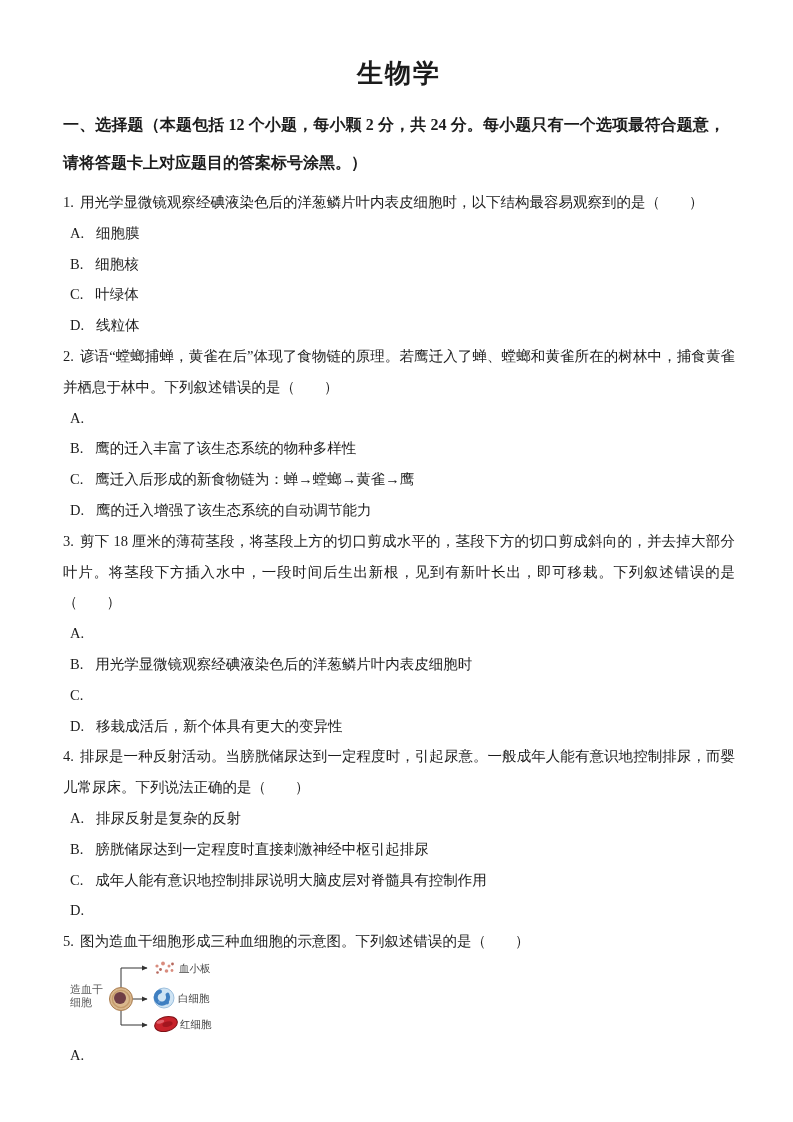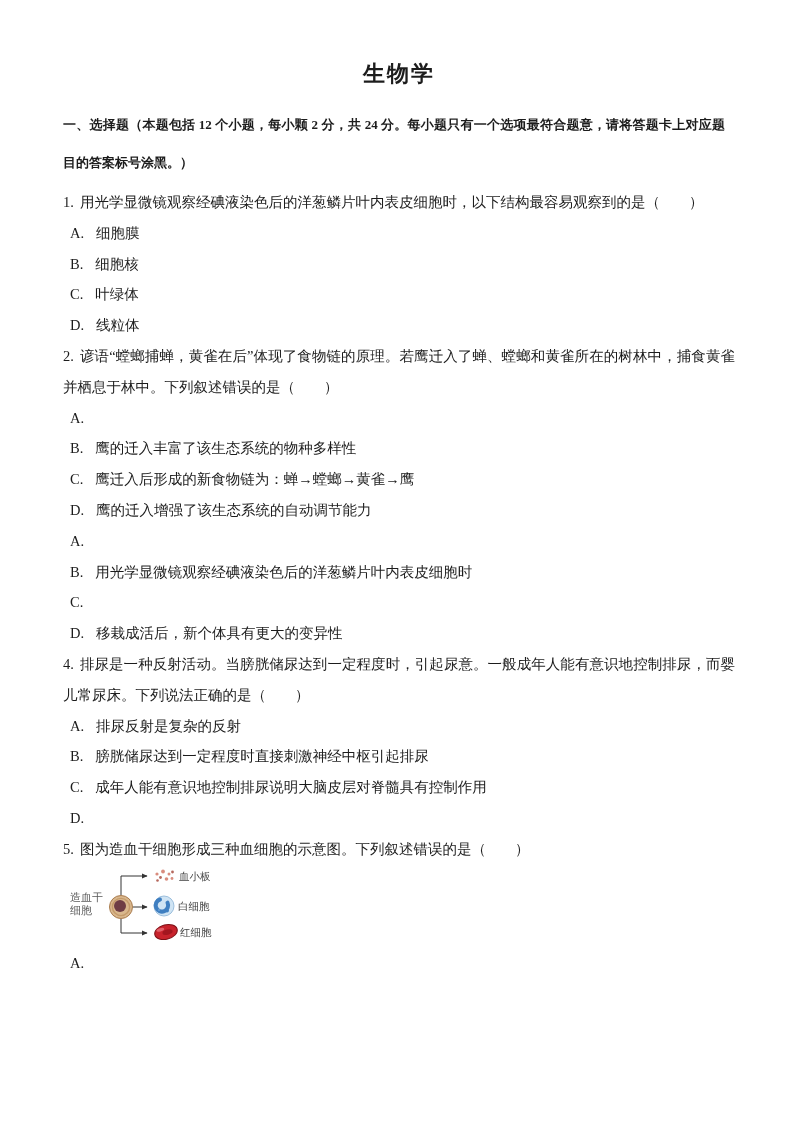--- a/index.html
+++ b/index.html
@@ -8,30 +8,30 @@
     font-family: "Liberation Serif", "DejaVu Serif", serif;
     color: #1c1c1c;
     overflow: hidden;
   }
   .page { position: relative; width: 793px; height: 1122px; background: #fff; }
   .content { padding: 58px 58px 0 63px; width: 672px; }
 
   .title {
     margin: 0;
     text-align: center;
-    font-size: 22px;
+    font-size: 26px;
     line-height: 32px;
     font-weight: bold;
     letter-spacing: 2px;
   }
 
   .section-header {
     margin: 16px 0 6px 0;
     width: 662px;
-    font-size: 13px;
+    font-size: 16px;
     line-height: 37.5px;
     font-weight: bold;
     text-align: justify;
   }
 
   .question { margin: 0; }
   .q-stem {
     margin: 0;
     font-size: 14.5px;
     line-height: 30.8px;
@@ -102,20 +102,21 @@
         <span class="opt-label">C.</span>
         <span class="opt-text">鹰迁入后形成的新食物链为：蝉→螳螂→黄雀→鹰</span>
       </div>
       <div class="option">
         <span class="opt-label">D.</span>
         <span class="opt-text">鹰的迁入增强了该生态系统的自动调节能力</span>
       </div>
     </div>
 
     <div class="question">
+      <p class="q-stem"><span class="q-num">3.</span><span>剪下 18 厘米的薄荷茎段，将茎段上方的切口剪成水平的，茎段下方的切口剪成斜向的，并去掉大部分叶片。将茎段下方插入水中，一段时间后生出新根，见到有新叶长出，即可移栽。下列叙述错误的是（　　）</span></p>
       <div class="option">
         <span class="opt-label">A.</span>
       </div>
       <div class="option">
         <span class="opt-label">B.</span>
         <span class="opt-text">用光学显微镜观察经碘液染色后的洋葱鳞片叶内表皮细胞时</span>
       </div>
       <div class="option">
         <span class="opt-label">C.</span>
       </div>

